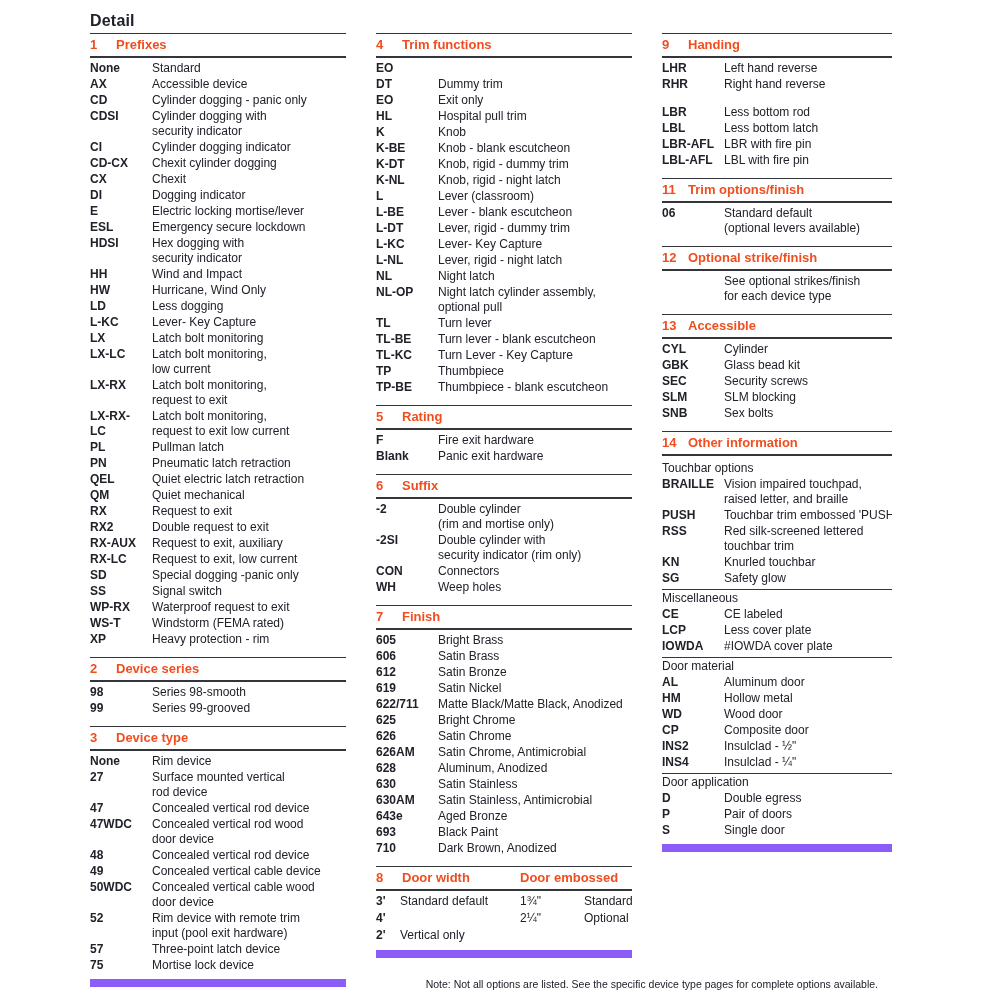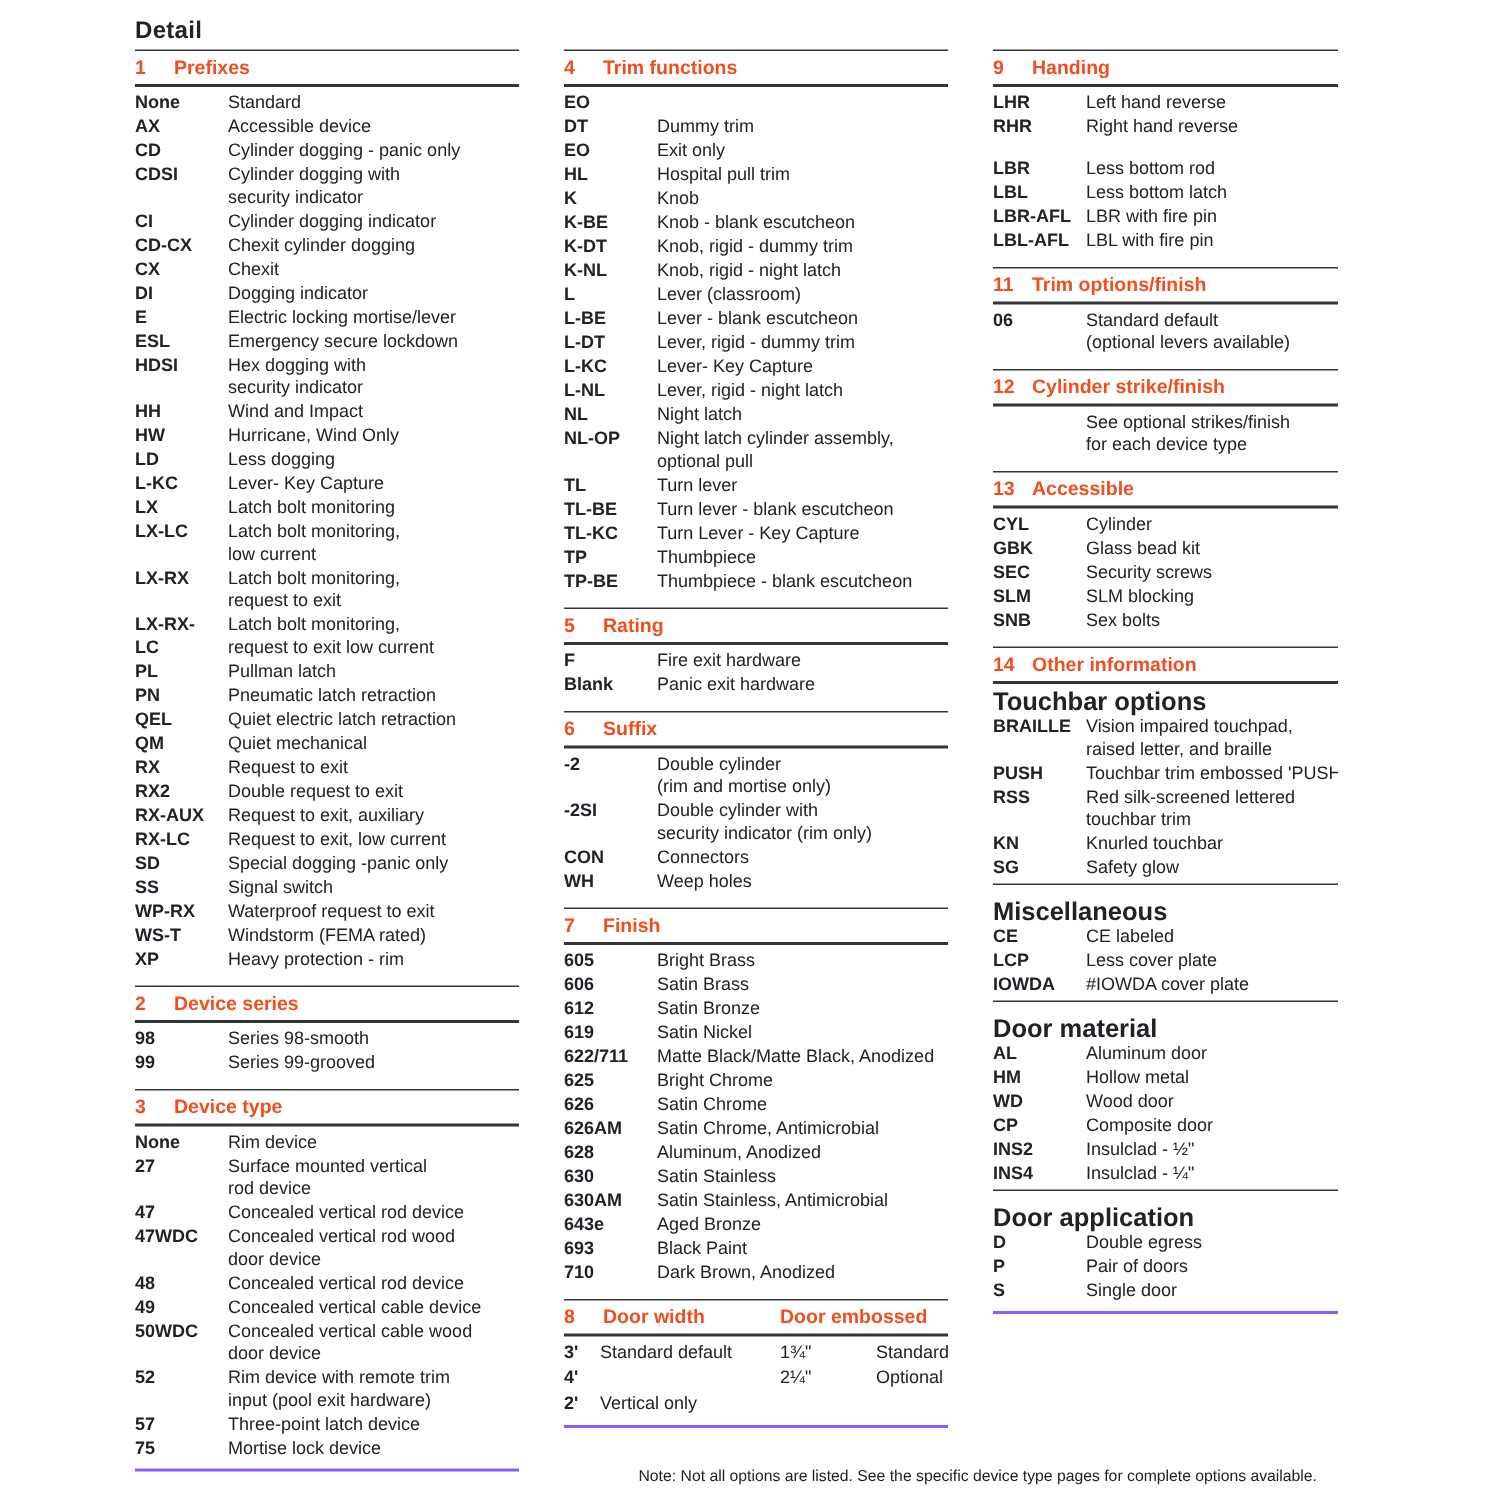--- a/index.html
+++ b/index.html
@@ -4,38 +4,38 @@
 <style>
   * { margin:0; padding:0; box-sizing:border-box; }
   html,body { width:1000px; height:1000px; background:#ffffff;
     font-family:"Liberation Sans", sans-serif; color:#20222a; }
   .page { position:relative; width:892px; height:1000px; background:#fff; overflow:hidden; }
   .content { position:absolute; left:90px; top:12px; display:flex; gap:30px; }
   .col { width:256px; flex:0 0 256px; }
   .page-title { font-size:16px; font-weight:bold; height:21px; line-height:17px; letter-spacing:.2px; }
   .col-offset { height:21px; }
   .section { margin-bottom:10px; }
-  .section.closed { border-bottom:2px solid #8b5cf6; padding-bottom:5px; }
+  .section.closed { border-bottom:8px solid #8b5cf6; padding-bottom:5px; }
   .sec-header { display:flex; align-items:baseline;
     border-top:1px solid #33353b; border-bottom:2px solid #33353b;
     padding:3px 0 4px; color:var(--accent,#F04E1F); font-weight:bold; font-size:13px; }
   .sec-header .num { flex:0 0 26px; }
   .sec-title.fixed { flex:0 0 118px; }
   .rows { padding-top:3px; }
   .row { display:flex; font-size:12px; line-height:15px; margin-bottom:1px; }
   .code { flex:0 0 62px; font-weight:bold; white-space:pre-line; padding-right:3px; }
   .desc { flex:1; white-space:pre-line; }
   .row8 { display:flex; font-size:12px; line-height:15px; margin-bottom:2px; }
   .w8code { flex:0 0 24px; font-weight:bold; }
   .w8desc { flex:0 0 120px; }
   .t8code { flex:0 0 64px; }
   .t8desc { flex:1; }
-  .group-label { font-size:17px; font-weight:bold; line-height:16px; margin-bottom:1px; }
+  .group-label { font-size:12px; font-weight:normal; line-height:16px; margin-bottom:1px; }
   .group { padding-top:1px; }
-  .group + .group { border-top:1.5px solid #33353b; margin-top:3px; padding-top:10px; }
+  .group + .group { border-top:1.5px solid #33353b; margin-top:3px; padding-top:0; }
   .note { position:absolute; top:978px; right:14px; font-size:10.5px; color:#20222a; }
 </style>
 </head>
 <body>
 
 <div class="page">
   <div class="content">
     <div class="col">
       <div class="page-title">Detail</div>
       <div class="sections">
@@ -525,21 +525,21 @@
               <div class="row">
                 <span class="code">06</span>
                 <span class="desc">Standard default
 (optional levers available)</span>
               </div>
             </div>
           </section>
           <section class="section">
             <div class="sec-header">
               <span class="num">12</span>
-              <span class="sec-title">Cylinder strike/finish</span>
+              <span class="sec-title">Optional strike/finish</span>
             </div>
             <div class="rows">
               <div class="row">
                 <span class="code"></span>
                 <span class="desc">See optional strikes/finish
 for each device type</span>
               </div>
             </div>
           </section>
           <section class="section">

